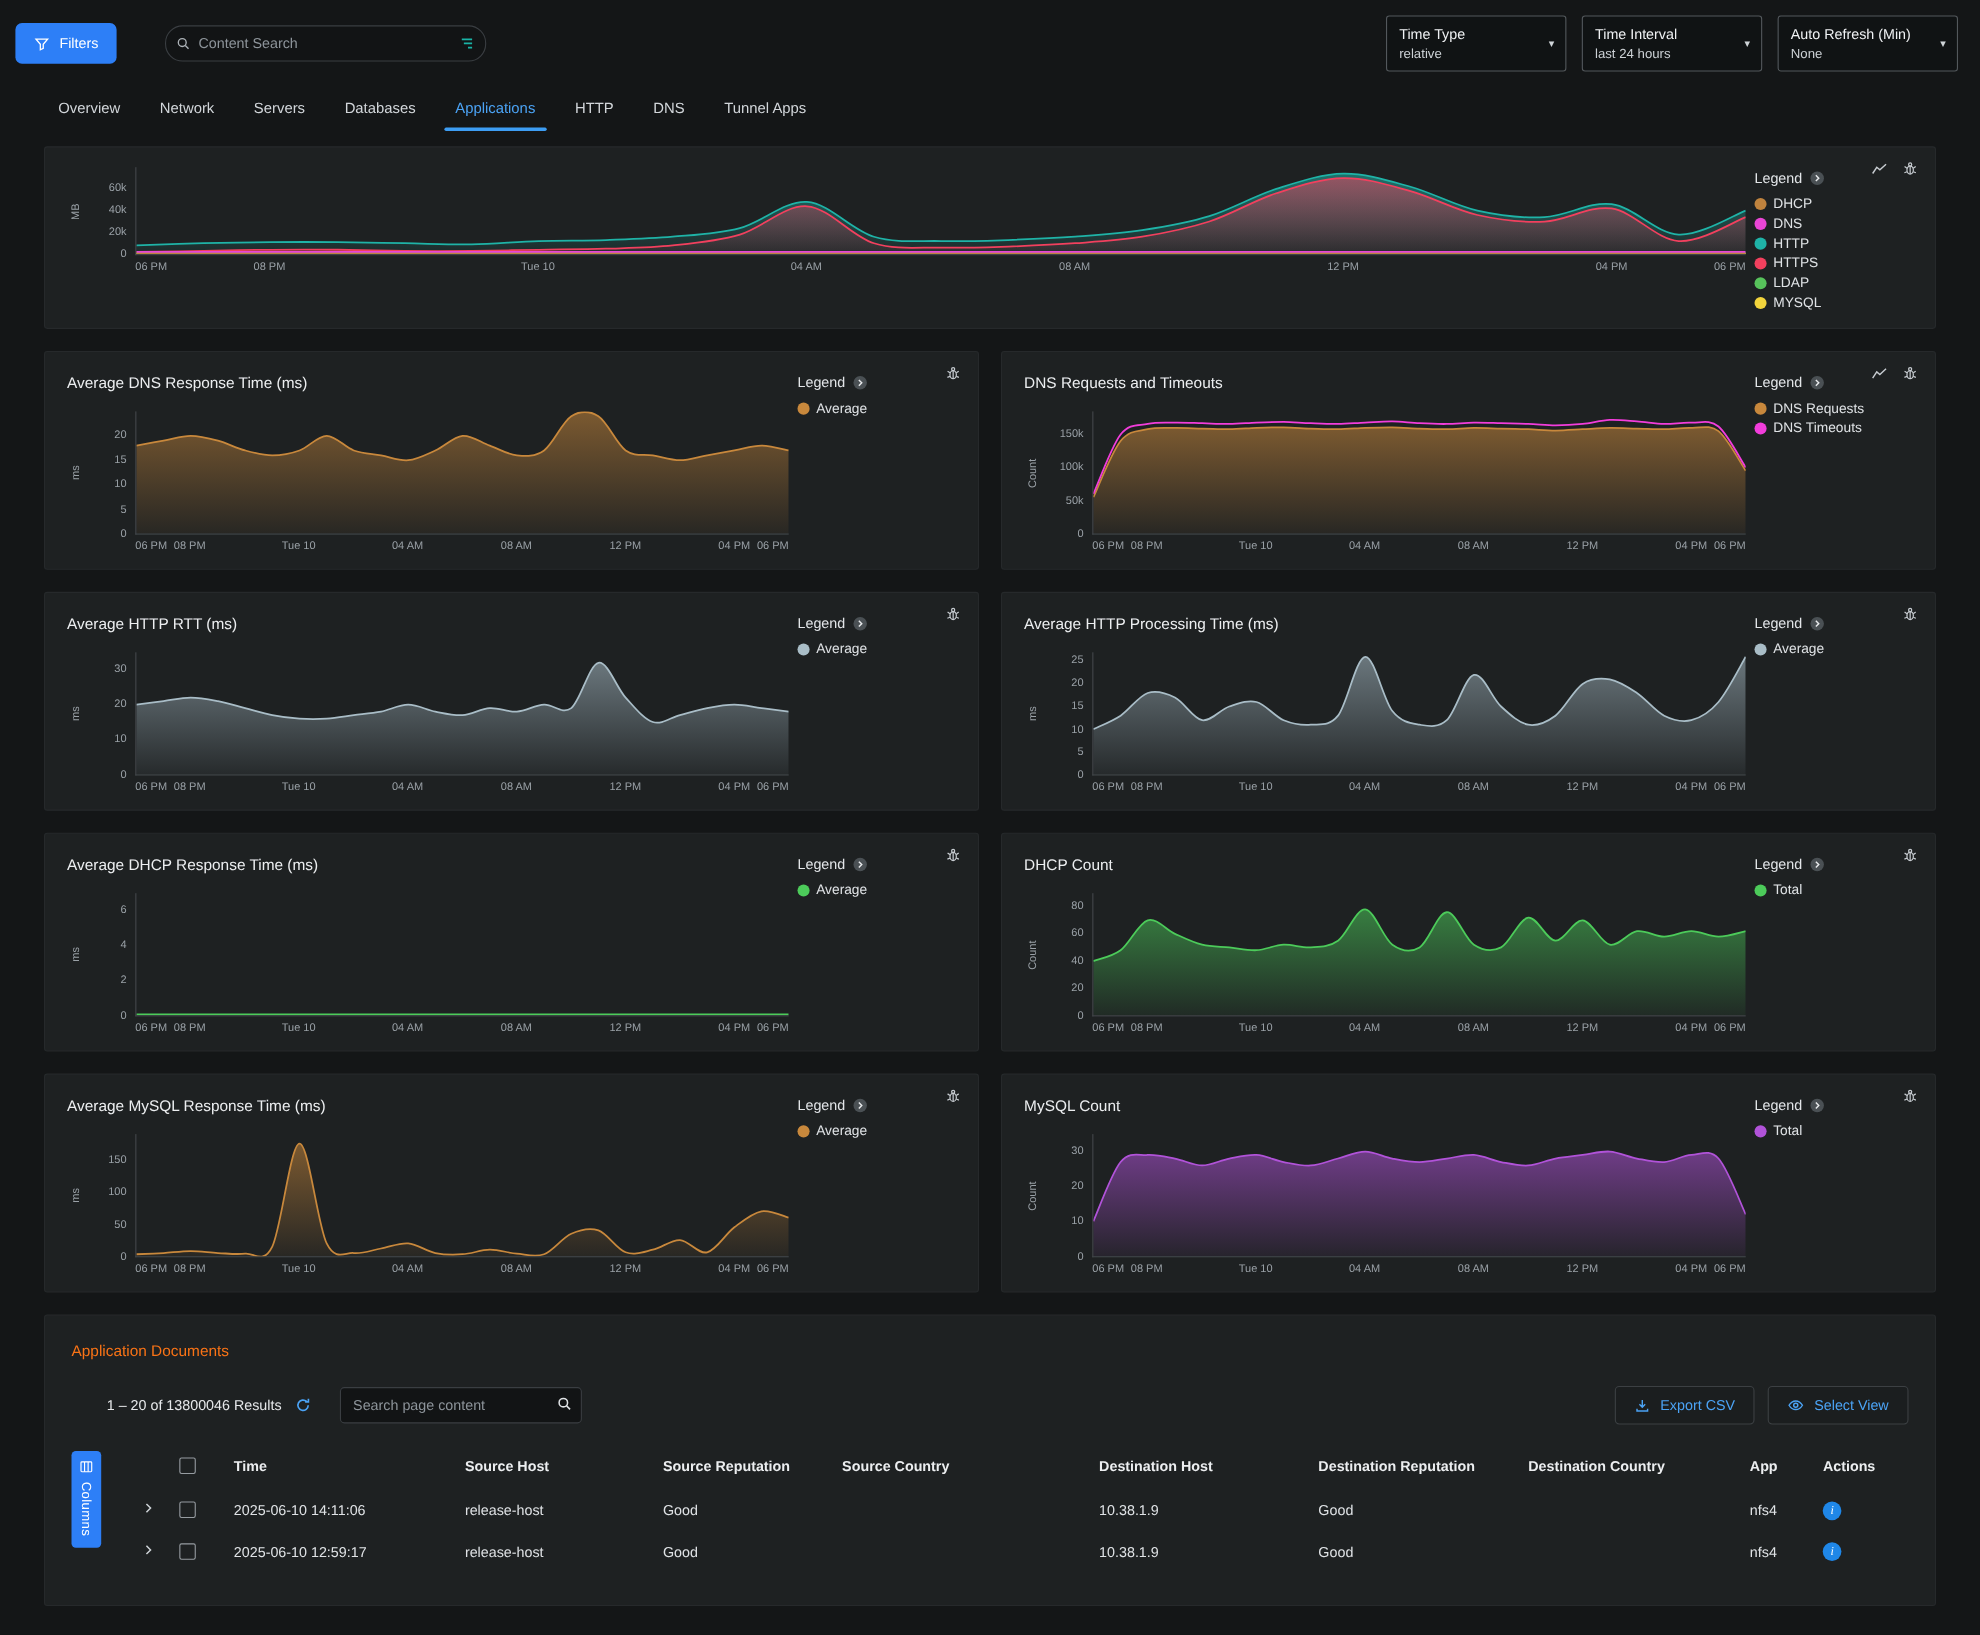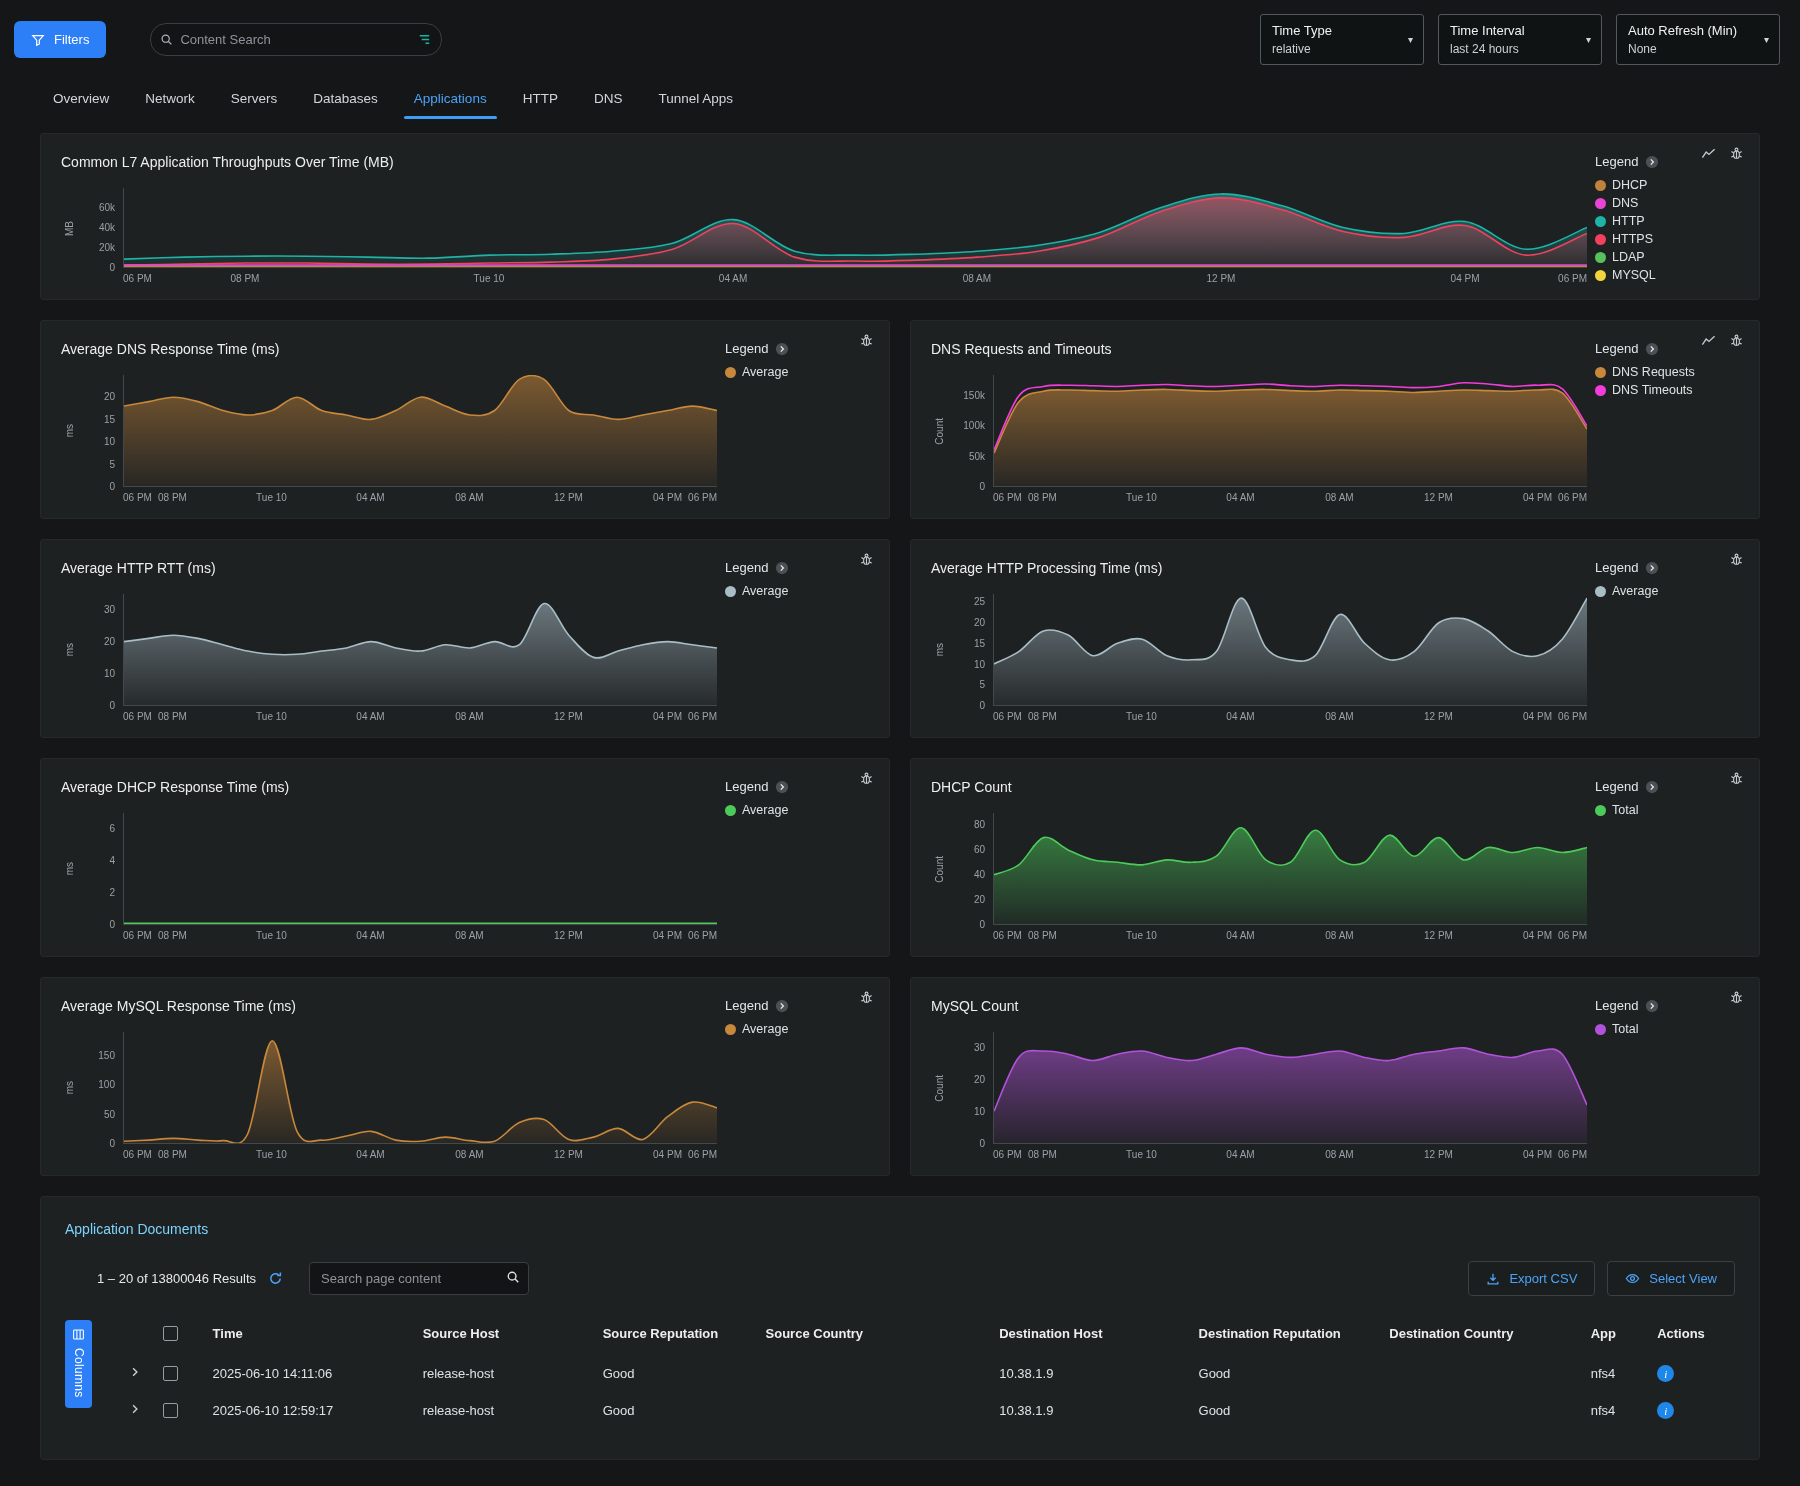--- a/index.html
+++ b/index.html
@@ -50,21 +50,21 @@
   .plot svg{position:absolute;inset:0;width:100%;height:100%;display:block}
   .xaxis{position:relative;height:14px;margin-left:62px;margin-top:5px;font-size:10px;color:#9aa1a7}
   .xtick{position:absolute;top:0;white-space:nowrap}
   .chart-side{padding-top:2px}
   .legend-head{display:flex;align-items:center;gap:7px;font-size:13px;color:#e2e5e8;margin-bottom:9px}
   .legend-item{display:flex;align-items:center;gap:6px;margin-bottom:4px;font-size:12.5px;color:#dfe2e5;cursor:pointer}
   .dot{width:11px;height:11px;border-radius:50%;flex:0 0 auto}
 
   
   .docs-panel{width:100%;margin-top:20px;padding:24px 24px 30px;margin-bottom:0}
-  .docs-title{font-size:14px;font-weight:400;margin-bottom:24px;color:#7dd3fc}
+  .docs-title{font-size:14px;font-weight:400;margin-bottom:24px;color:#f97316}
   .docs-controls{display:flex;align-items:center;margin-bottom:20px;padding-left:32px}
   .results{font-size:13px;color:#e6e8ea}
   .refresh-btn{margin-left:12px;cursor:pointer}
   .page-search{display:flex;align-items:center;margin-left:26px;width:220px;height:33px;border:1px solid #3a3e42;border-radius:4px;background:#121415;padding:0 4px 0 11px}
   .page-search input{flex:1;background:transparent;border:none;outline:none;color:#dfe2e5;font-family:inherit;font-size:13px;min-width:0}
   .page-search input::placeholder{color:#8d949a}
   .page-search button{background:none;border:none;cursor:pointer;padding:4px}
   .controls-spacer{flex:1}
   .btn-outline{display:flex;align-items:center;gap:9px;background:#1b1e1f;border:1px solid #3c4043;border-radius:4px;height:35px;padding:0 17px;color:#4ba3f5;font-size:13px;cursor:pointer;font-family:inherit;margin-left:12px}
 
@@ -157,21 +157,20 @@
           <span class="icon">
             <svg viewBox="0 0 16 16" width="15" height="15" fill="none" stroke="#c6cbd0" stroke-width="1.2">
               <ellipse cx="8" cy="9.2" rx="3.1" ry="3.9"></ellipse>
               <circle cx="8" cy="3.8" r="1.5"></circle>
               <path d="M5 7.4 2.6 5.8M5 10.8 2.4 11.8M11 7.4 13.4 5.8M11 10.8 13.6 11.8M8 5.6V13"></path>
             </svg>
           </span>
         </div>
         <div class="chart-grid">
           <div class="chart-main">
-            <div class="chart-title">Common L7 Application Throughputs Over Time (MB)</div>
             <div class="plot-row">
               <div class="unit">
                 <span>MB</span>
               </div>
               <div class="yaxis">
                 <span class="ytick" style="bottom: 0%;">0</span>
                 <span class="ytick" style="bottom: 25%;">20k</span>
                 <span class="ytick" style="bottom: 50%;">40k</span>
                 <span class="ytick" style="bottom: 75%; padding-left: 12px;">60k</span>
               </div>

